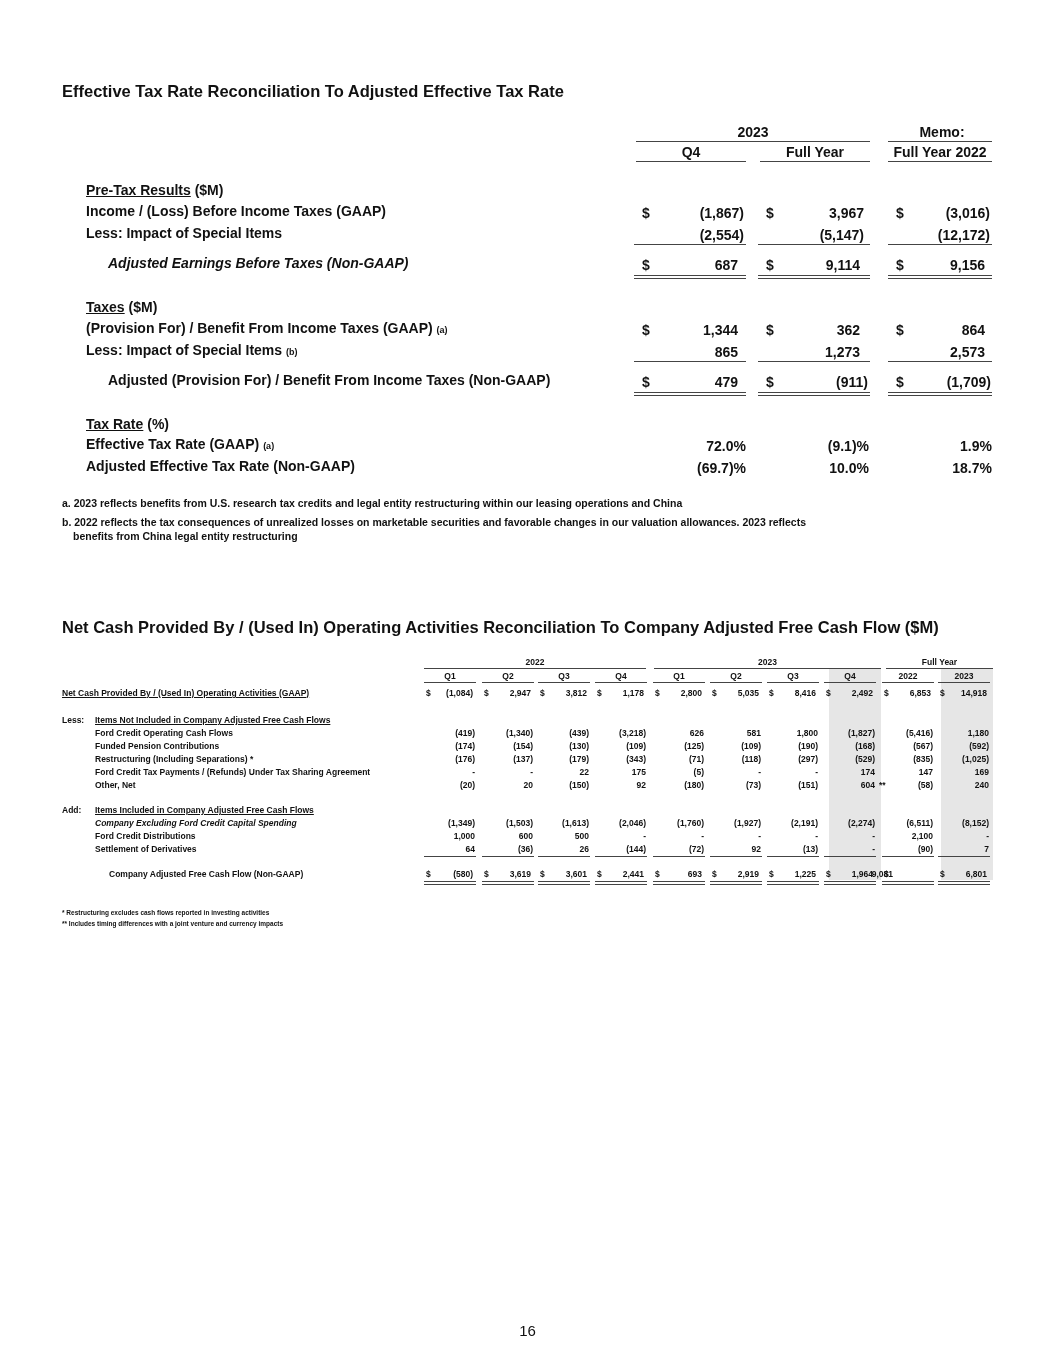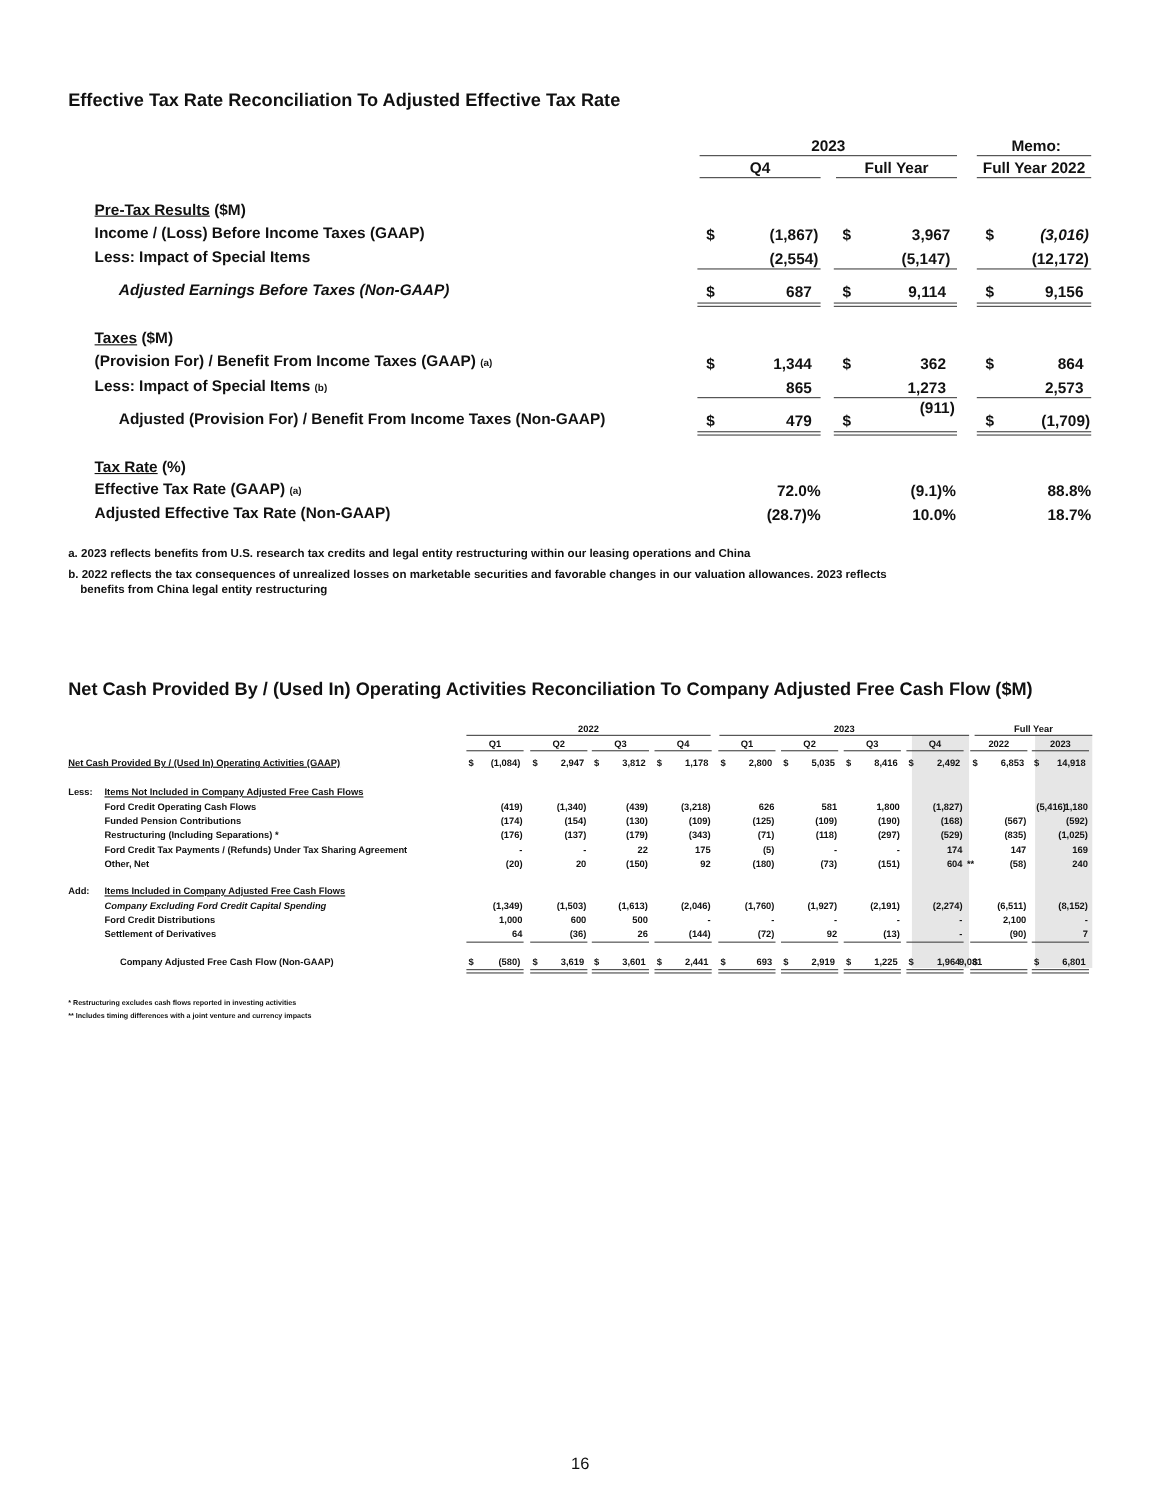--- a/index.html
+++ b/index.html
@@ -54,21 +54,21 @@
 <div class="s1-hline" style="left:888px; top:161px; width:104px;"></div>
 
 <div class="s1-label" style="top:182px;"><span class="u">Pre-Tax Results</span><span> ($M)</span></div>
 
 <div class="s1-label" style="top:203px;">Income / (Loss) Before Income Taxes (GAAP)</div>
 <div class="s1-dollar" style="left:642px; top:205px;">$</div>
 <div class="s1-val" style="left:660px; width:84px; top:205px;">(1,867)</div>
 <div class="s1-dollar" style="left:766px; top:205px;">$</div>
 <div class="s1-val" style="left:780px; width:84px; top:205px;">3,967</div>
 <div class="s1-dollar" style="left:896px; top:205px;">$</div>
-<div class="s1-val" style="left:905px; width:85px; top:205px;font-style:italic;">(3,016)</div>
+<div class="s1-val" style="left:905px; width:85px; top:205px;">(3,016)</div>
 
 <div class="s1-label" style="top:225px;">Less:  Impact of Special Items</div>
 <div class="s1-val" style="left:660px; width:84px; top:227px;">(2,554)</div>
 <div class="s1-val" style="left:780px; width:84px; top:227px;">(5,147)</div>
 <div class="s1-val" style="left:905px; width:85px; top:227px;">(12,172)</div>
 <div class="s1-hline" style="left:634px; top:244px; width:112px;"></div>
 <div class="s1-hline" style="left:758px; top:244px; width:112px;"></div>
 <div class="s1-hline" style="left:888px; top:244px; width:104px;"></div>
 
 <div class="s1-label ind" style="top:255px;font-style:italic;">Adjusted Earnings Before Taxes (Non-GAAP)</div>
@@ -97,36 +97,36 @@
 <div class="s1-val" style="left:780px; width:80px; top:344px;">1,273</div>
 <div class="s1-val" style="left:905px; width:80px; top:344px;">2,573</div>
 <div class="s1-hline" style="left:634px; top:361px; width:112px;"></div>
 <div class="s1-hline" style="left:758px; top:361px; width:112px;"></div>
 <div class="s1-hline" style="left:888px; top:361px; width:104px;"></div>
 
 <div class="s1-label ind" style="top:372px;">Adjusted (Provision For) / Benefit From Income Taxes (Non-GAAP)</div>
 <div class="s1-dollar" style="left:642px; top:374px;">$</div>
 <div class="s1-val" style="left:660px; width:78px; top:374px;">479</div>
 <div class="s1-dollar" style="left:766px; top:374px;">$</div>
-<div class="s1-val" style="left:780px; width:88px; top:362px;">(911)</div>
+<div class="s1-val" style="left:780px; width:88px; top:374px;">(911)</div>
 <div class="s1-dollar" style="left:896px; top:374px;">$</div>
 <div class="s1-val" style="left:905px; width:86px; top:374px;">(1,709)</div>
 <div class="s1-dbl" style="left:634px; top:392px; width:112px;"></div>
 <div class="s1-dbl" style="left:758px; top:392px; width:112px;"></div>
 <div class="s1-dbl" style="left:888px; top:392px; width:104px;"></div>
 
 <div class="s1-label" style="top:416px;"><span class="u">Tax Rate</span><span> (%)</span></div>
 
 <div class="s1-label" style="top:436px;"><span>Effective Tax Rate (GAAP)</span> <span class="sfx">(a)</span></div>
 <div class="s1-val" style="left:660px; width:86px; top:438px;">72.0%</div>
 <div class="s1-val" style="left:780px; width:89px; top:438px;">(9.1)%</div>
-<div class="s1-val" style="left:905px; width:87px; top:438px;">88.8%</div>
+<div class="s1-val" style="left:905px; width:87px; top:438px;">1.9%</div>
 
 <div class="s1-label" style="top:458px;">Adjusted Effective Tax Rate (Non-GAAP)</div>
-<div class="s1-val" style="left:660px; width:86px; top:460px;">(28.7)%</div>
+<div class="s1-val" style="left:660px; width:86px; top:460px;">(69.7)%</div>
 <div class="s1-val" style="left:780px; width:89px; top:460px;">10.0%</div>
 <div class="s1-val" style="left:905px; width:87px; top:460px;">18.7%</div>
 
 <div class="foot1" style="top:497px;">a. 2023 reflects benefits from U.S. research tax credits and legal entity restructuring within our leasing operations and China</div>
 <div class="foot1" style="top:516px;">b. 2022 reflects the tax consequences of unrealized losses on marketable securities and favorable changes in our valuation allowances.  2023 reflects</div>
 <div class="foot1" style="top:530px; left:73px;">    benefits from China legal entity restructuring</div>
 
 <div id="t2-title" class="abs">Net Cash Provided By / (Used In) Operating Activities Reconciliation To Company Adjusted Free Cash Flow ($M)</div>
 
 <div id="s2">
@@ -183,21 +183,21 @@
     <div class="s2-label u" style="left:95px; top:715px;">Items Not Included in Company Adjusted Free Cash Flows</div>
     <div class="s2-label" style="left:95px; top:728px;">Ford Credit Operating Cash Flows</div>
     <div class="s2-val" style="left:424px; top:728px; width:51px;">(419)</div>
     <div class="s2-val" style="left:482px; top:728px; width:51px;">(1,340)</div>
     <div class="s2-val" style="left:538px; top:728px; width:51px;">(439)</div>
     <div class="s2-val" style="left:595px; top:728px; width:51px;">(3,218)</div>
     <div class="s2-val" style="left:653px; top:728px; width:51px;">626</div>
     <div class="s2-val" style="left:710px; top:728px; width:51px;">581</div>
     <div class="s2-val" style="left:767px; top:728px; width:51px;">1,800</div>
     <div class="s2-val" style="left:824px; top:728px; width:51px;">(1,827)</div>
-    <div class="s2-val" style="left:882px; top:728px; width:51px;padding-left:36px;">(5,416)</div>
+    <div class="s2-val" style="left:882px; top:728px; width:51px;">(5,416)</div>
     <div class="s2-val" style="left:938px; top:728px; width:51px;">1,180</div>
     <div class="s2-label" style="left:95px; top:741px;">Funded Pension Contributions</div>
     <div class="s2-val" style="left:424px; top:741px; width:51px;">(174)</div>
     <div class="s2-val" style="left:482px; top:741px; width:51px;">(154)</div>
     <div class="s2-val" style="left:538px; top:741px; width:51px;">(130)</div>
     <div class="s2-val" style="left:595px; top:741px; width:51px;">(109)</div>
     <div class="s2-val" style="left:653px; top:741px; width:51px;">(125)</div>
     <div class="s2-val" style="left:710px; top:741px; width:51px;">(109)</div>
     <div class="s2-val" style="left:767px; top:741px; width:51px;">(190)</div>
     <div class="s2-val" style="left:824px; top:741px; width:51px;">(168)</div>

